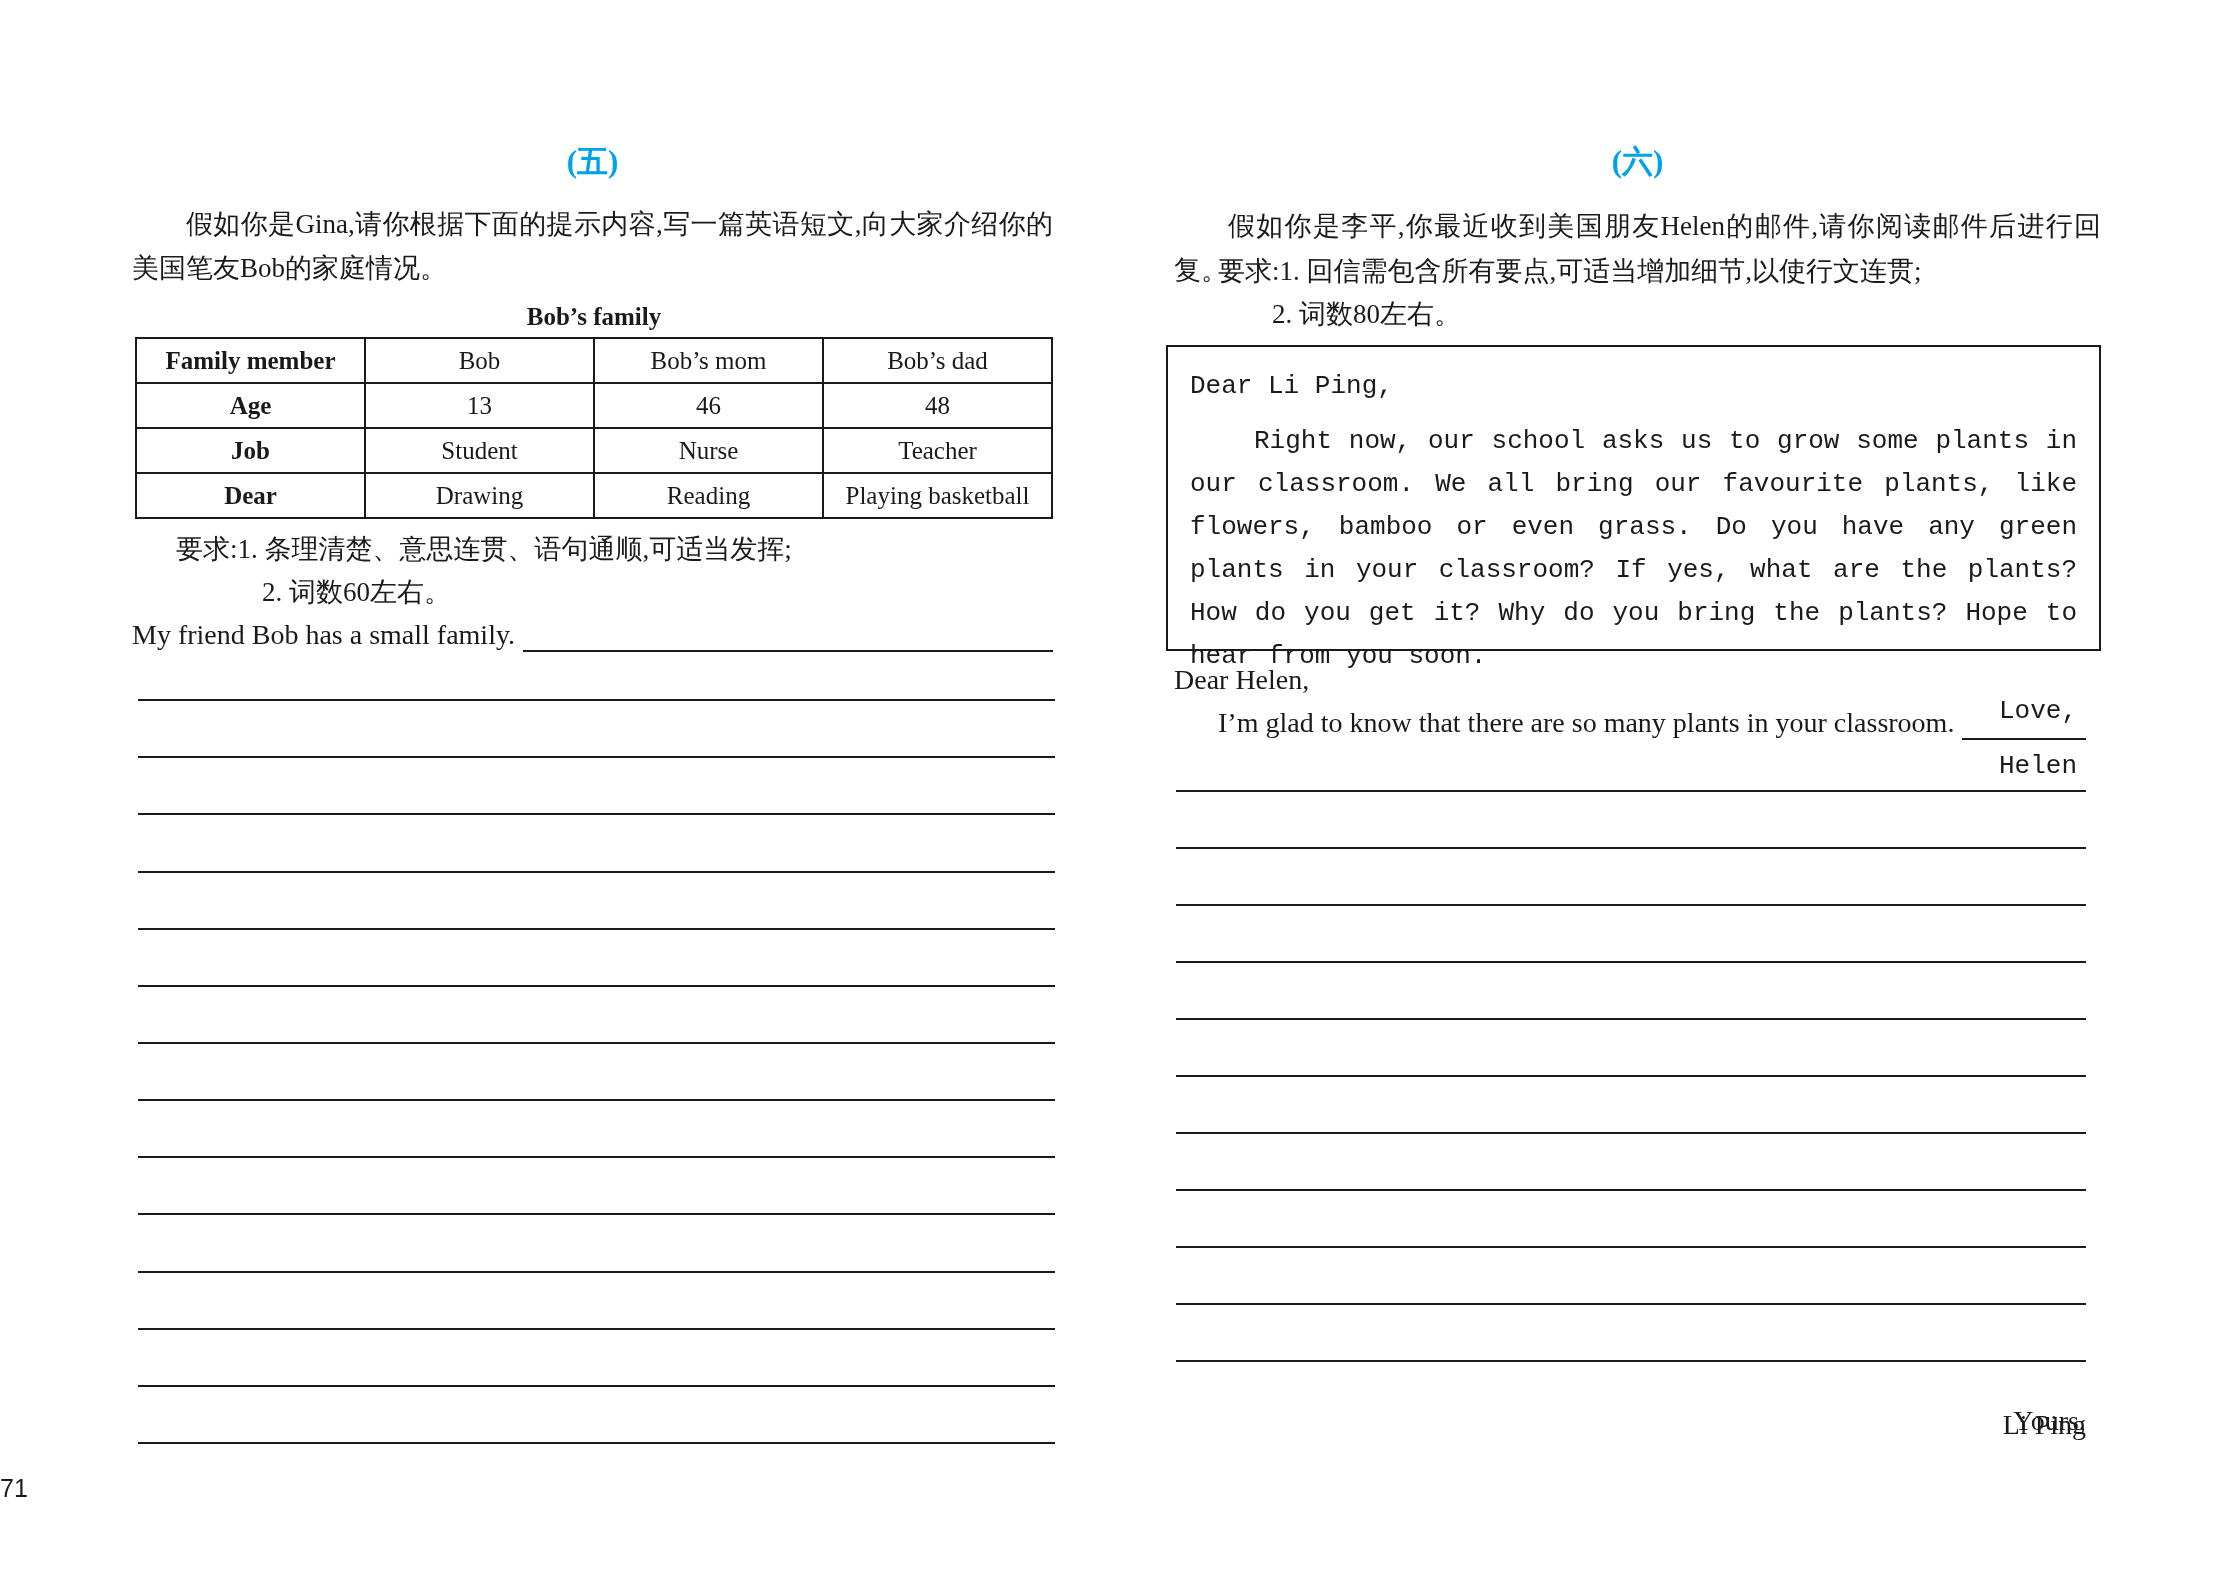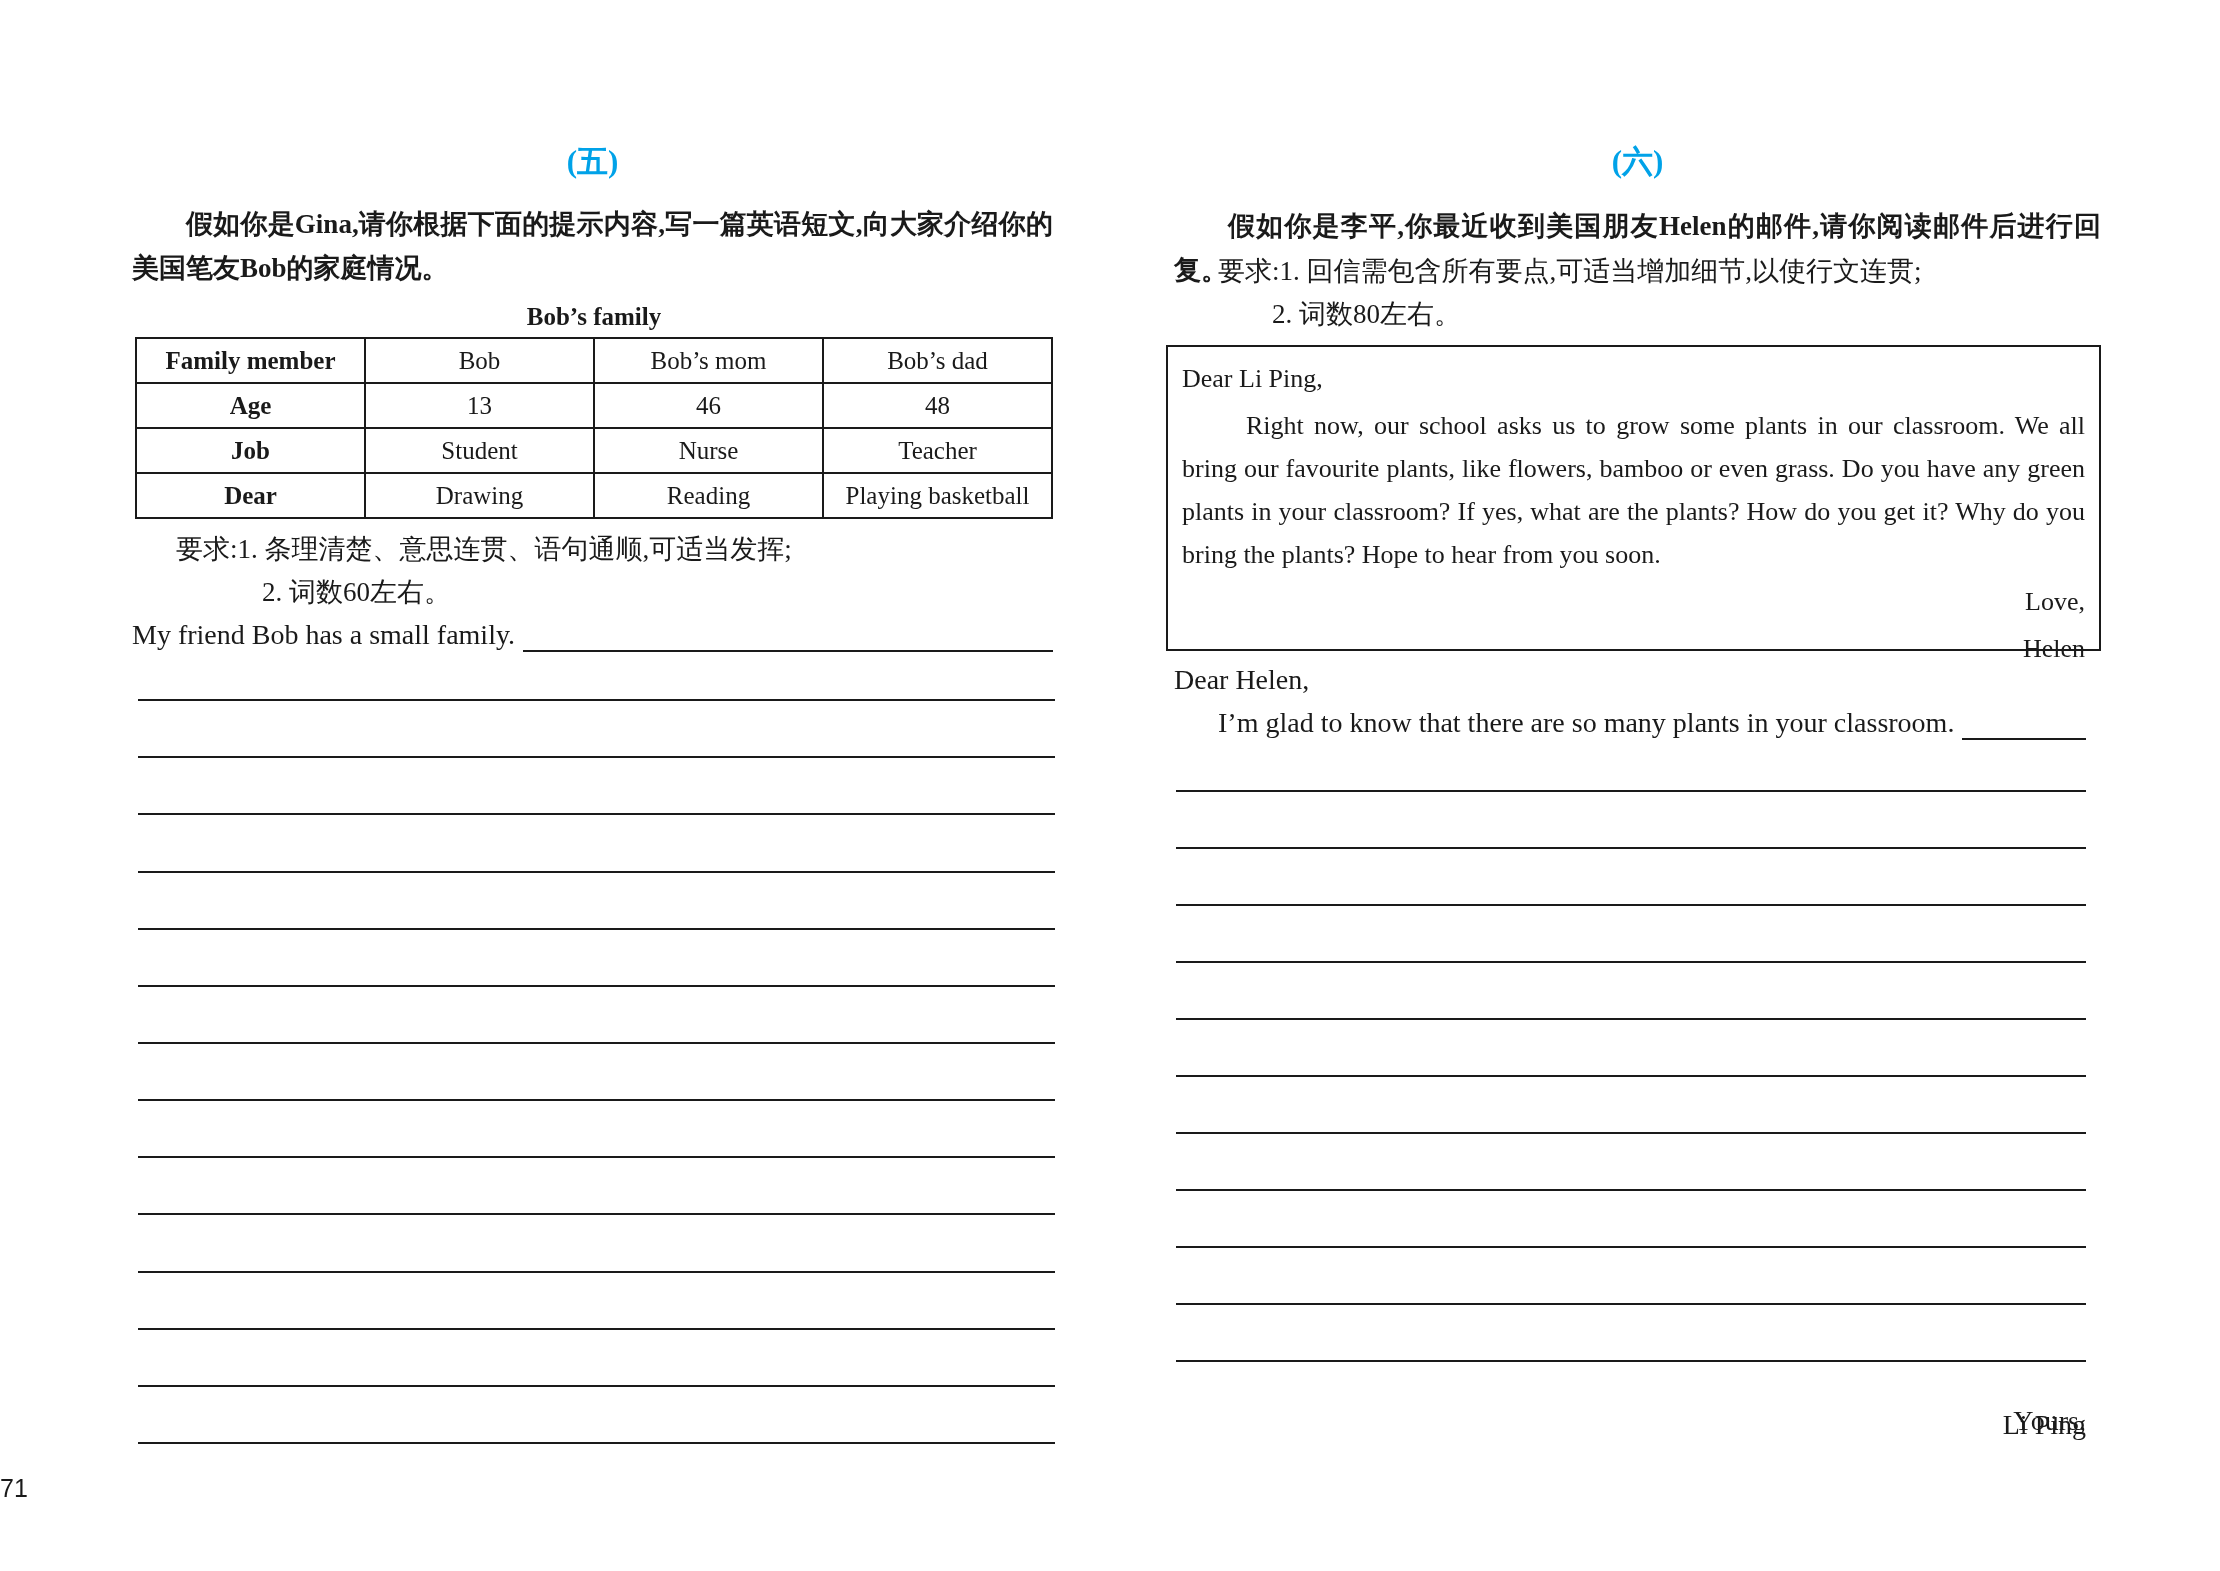--- a/index.html
+++ b/index.html
@@ -10,21 +10,21 @@
     font-family:"Liberation Serif","DejaVu Serif",serif;
     color:#1a1a1a;
     overflow:hidden;
   }
   .abs{position:absolute;}
   .sec-title{
     font-size:31px;font-weight:bold;text-align:center;line-height:44px;
   }
   .cjk{font-size:27px;line-height:44px;}
   .eng{font-size:28px;line-height:44px;}
-  .intro{text-indent:2em;text-align:justify;font-weight:bold;}
+  .intro{text-indent:2em;text-align:justify;}
   .tbl-title{font-size:25px;font-weight:bold;text-align:center;line-height:40px;}
   table.info{
     border-collapse:collapse;table-layout:fixed;
   }
   table.info td,table.info th{
     border:2px solid #1a1a1a;
     height:45px;box-sizing:border-box;
     text-align:center;vertical-align:middle;
     font-size:25px;font-weight:normal;padding:0 4px;
   }
@@ -32,21 +32,21 @@
   .open-row{display:flex;align-items:flex-end;}
   .fill-line{flex:1;border-bottom:2px solid #1a1a1a;margin:0 0 5px 8px;min-width:40px;}
   .wline{border-bottom:2px solid #1a1a1a;}
   .lines5 .wline{height:55.15px;}
   .lines6 .wline{height:55px;}
   .letterbox{
     border:2px solid #1a1a1a;box-sizing:border-box;
     padding:6px 10px 0 10px;
     font-size:26px;line-height:43px;
   }
-  .letterbox p{margin:4px;}
+  .letterbox p{margin:12px;font-family:Liberation Mono, monospace;}
   .letterbox .body{text-indent:64px;text-align:justify;}
   .r-align{text-align:right;}
   .pgnum{font-family:"Liberation Sans","DejaVu Sans",sans-serif;font-size:25px;text-align:left;}
 </style>
 </head>
 <body>
 
 <div class="page">
 
   <section>

